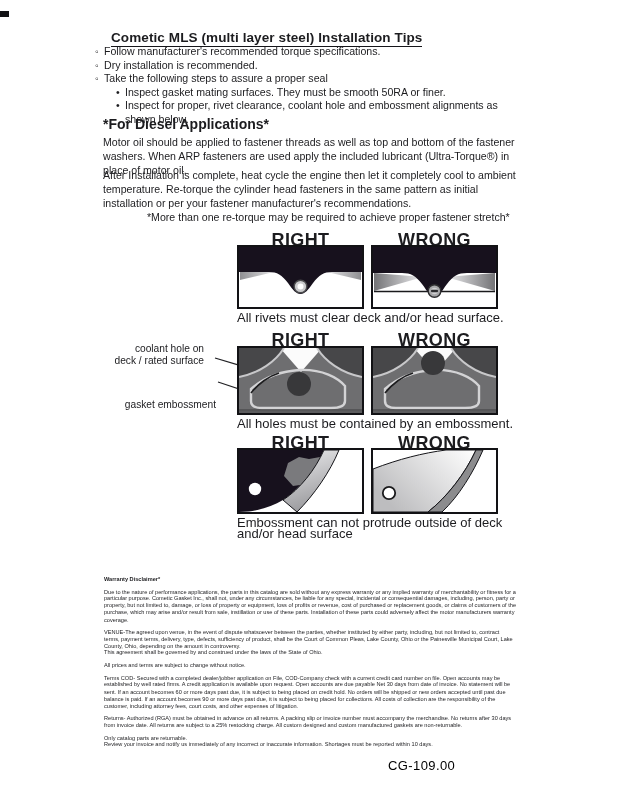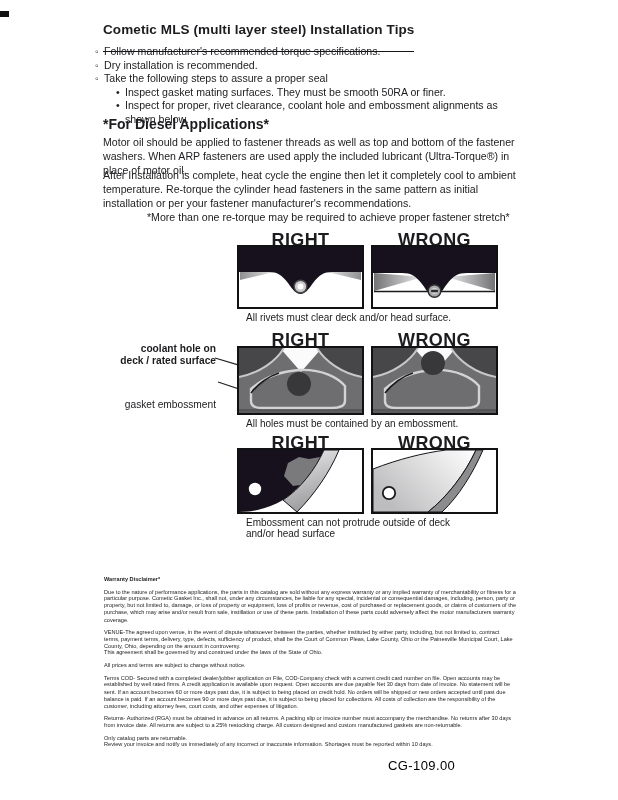--- a/index.html
+++ b/index.html
@@ -3,23 +3,23 @@
 <meta charset="utf-8">
 <style>
   html,body { margin:0; padding:0; background:#fff; }
   .page {
     position:relative; width:618px; height:800px; background:#ffffff;
     font-family:"Liberation Sans", sans-serif; color:#1c1c1f; overflow:hidden;
   }
   .edge-mark { position:absolute; left:0; top:11px; width:9px; height:6px; background:#121215; }
 
   .title {
-    position:absolute; left:103px; top:22px; margin:0;
+    position:absolute; left:103px; top:22px; margin:8px;
     font-size:13.5px; font-weight:700; letter-spacing:0.1px;
-    border-bottom:1.6px solid #15151a; padding-bottom:14px;
+    border-bottom:1.6px solid #15151a; padding-bottom:1px;
   }
 
   .tips { position:absolute; left:95px; top:45px; width:432px; font-size:10.6px; line-height:13.6px; }
   .tips .row { display:flex; }
   .tips .row.sub { padding-left:21px; }
   .tips .marker { width:9px; flex:0 0 9px; }
 
   .h2 { position:absolute; left:103px; top:116px; margin:0; font-size:14px; font-weight:700; }
   .para { position:absolute; left:103px; margin:0; width:416px; font-size:10.6px; line-height:13.9px; }
   .p1 { top:136px; }
@@ -29,26 +29,26 @@
   .lbl { position:absolute; width:127px; text-align:center; font-size:18px; font-weight:700; letter-spacing:0.4px; }
   .col1 { left:237px; } .col2 { left:371px; }
   .f1-lbl { top:230px; } .f2-lbl { top:330px; } .f3-lbl { top:433px; }
 
   .box { position:absolute; width:127px; border:2px solid #121215; box-sizing:border-box; background:#fff; }
   .f1-box { top:245px; height:64px; }
   .f2-box { top:346px; height:69px; }
   .f3-box { top:448px; height:66px; }
   .box svg { display:block; width:100%; height:100%; }
 
-  .cap { position:absolute; left:246px; font-size:10px; line-height:11.5px; }
+  .cap { position:absolute; left:237px; font-size:13px; line-height:11.5px; }
   .f1-cap { top:312px; } .f2-cap { top:418px; }
   .f3-cap1 { top:517px; } .f3-cap2 { top:528px; }
 
   .ann { position:absolute; width:98px; text-align:right; font-size:10.2px; line-height:11.6px; }
-  .ann1 { left:118px; top:343px;font-weight:bold; }
+  .ann1 { left:106px; top:343px; }
   .ann2 { left:118px; top:399px; }
   .ptr { position:absolute; left:210px; top:350px; width:100px; height:55px; }
 
   .legal { position:absolute; left:104px; top:576px; width:515px; }
   .legal .scale { transform:scale(0.8); transform-origin:0 0; width:515px; font-size:7px; line-height:8.7px; color:#1e1e21; }
   .legal p { margin:0; }
   .legal p.gap { margin-top:7px; }
   .legal .lh { font-weight:700; }
 
   .code { position:absolute; left:388px; top:758px; font-size:13px; letter-spacing:0.4px; color:#000000; }

